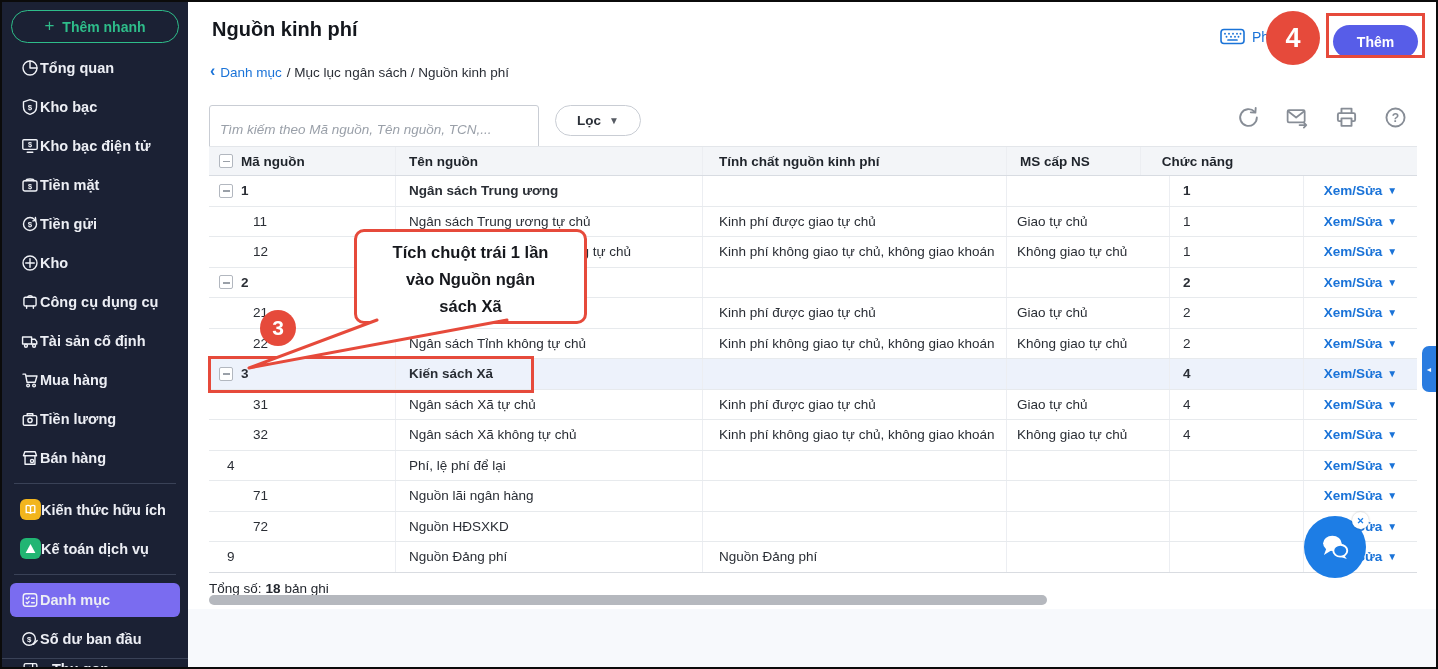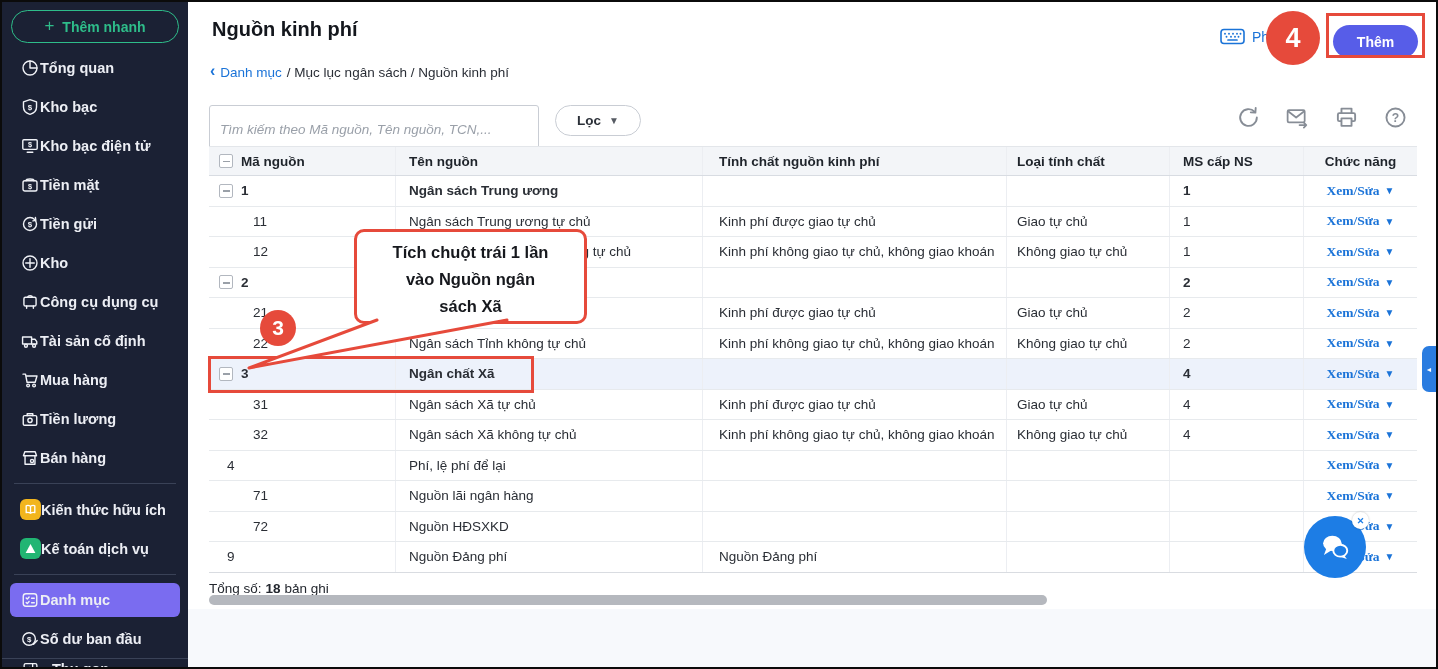--- a/index.html
+++ b/index.html
@@ -51,21 +51,21 @@
   .c2 { width:304px; padding-left:16px; }
   .c3 { width:163px; padding-left:10px; }
   .c4 { width:134px; padding-left:13px; }
   .c5 { width:113px; justify-content:center; border-right:none;text-align:center; }
   .cb { width:14px; height:14px; border:1px solid #b2b7bf; border-radius:2px; background:#fff; position:relative; flex:none; cursor:pointer; }
   .cb::after { content:""; position:absolute; left:2.5px; top:5.5px; width:7px; height:1.8px; background:#9aa0a8; }
   .code { margin-left:8px; }
   .code.lv1 { margin-left:34px; }
   .bold { font-weight:700; }
   .hcol-label { margin-left:8px; }
-  .link { color:var(--link); font-weight:600; cursor:pointer;font-family:Liberation Serif, serif; }
+  .link { color:var(--link); font-weight:600; cursor:pointer; }
   .c5 .caret { color:var(--link); font-size:10px; margin-left:5px; }
 
   .t-footer { position:absolute; left:21px; top:570px; width:1208px; border-top:1px solid #d9dce1; padding-top:8px; font-size:13.5px; color:#23272e; }
   .t-footer b { margin:4px 4px; }
   .h-scrollbar { position:absolute; left:21px; top:593px; width:838px; height:10px; border-radius:5px; background:#b5b8be; cursor:pointer; }
 
   
   .side-tab { position:absolute; right:0; top:344px; width:14px; height:46px; background:#2a7ce0; border-radius:7px 0 0 7px; color:#fff; font-size:7px; display:flex; align-items:center; justify-content:center; cursor:pointer; }
   .chat-fab { position:absolute; left:1116px; top:514px; width:62px; height:62px; border-radius:50%; background:var(--chat); cursor:pointer; z-index:30; display:flex; align-items:center; justify-content:center; }
   .chat-close { position:absolute; right:-3px; top:-4px; width:17px; height:17px; border-radius:50%; background:#fff; color:var(--chat); font-size:9px; font-weight:700; display:flex; align-items:center; justify-content:center; cursor:pointer; box-shadow:0 0 2px rgba(0,0,0,.25); }
@@ -308,21 +308,20 @@
     </div>
 
     <div id="table">
       <div class="t-head">
         <div class="tc c0">
           <span class="cb"></span>
           <span class="hcol-label bold">Mã nguồn</span>
         </div>
         <div class="tc c1">Tên nguồn</div>
         <div class="tc c2">Tính chất nguồn kinh phí</div>
-        <div class="tc c3">Loại tính chất</div>
         <div class="tc c4">MS cấp NS</div>
         <div class="tc c5">Chức năng</div>
       </div>
       <div id="tbody">
           <div class="t-row">
             <div class="tc c0">
               <span class="cb"></span>
               <span class="code lv0 bold">1</span>
             </div>
             <div class="tc c1 bold">Ngân sách Trung ương</div>
@@ -398,21 +397,21 @@
             <div class="tc c5">
               <span class="link">Xem/Sửa</span>
               <span class="caret">▼</span>
             </div>
           </div>
           <div class="t-row hl">
             <div class="tc c0">
               <span class="cb"></span>
               <span class="code lv0 bold">3</span>
             </div>
-            <div class="tc c1 bold">Ngân chất Xã</div>
+            <div class="tc c1 bold">Kiến sách Xã</div>
             <div class="tc c2"></div>
             <div class="tc c3"></div>
             <div class="tc c4 bold">4</div>
             <div class="tc c5">
               <span class="link">Xem/Sửa</span>
               <span class="caret">▼</span>
             </div>
           </div>
           <div class="t-row">
             <div class="tc c0">

